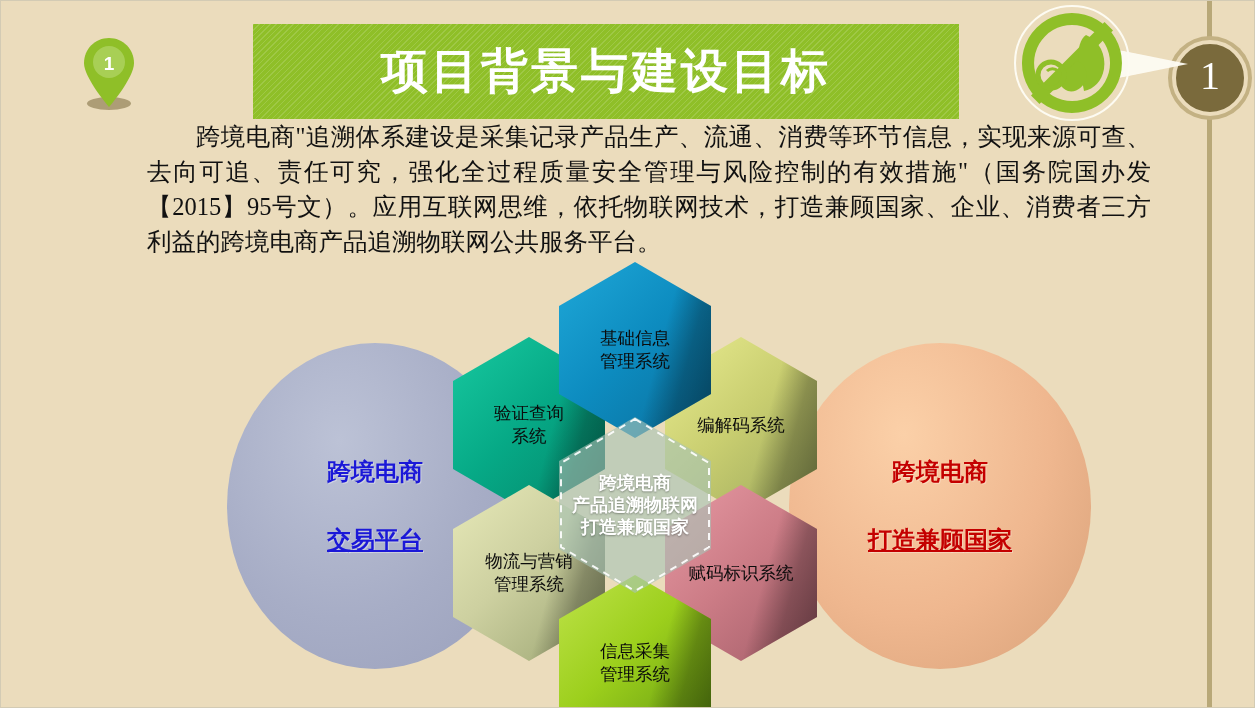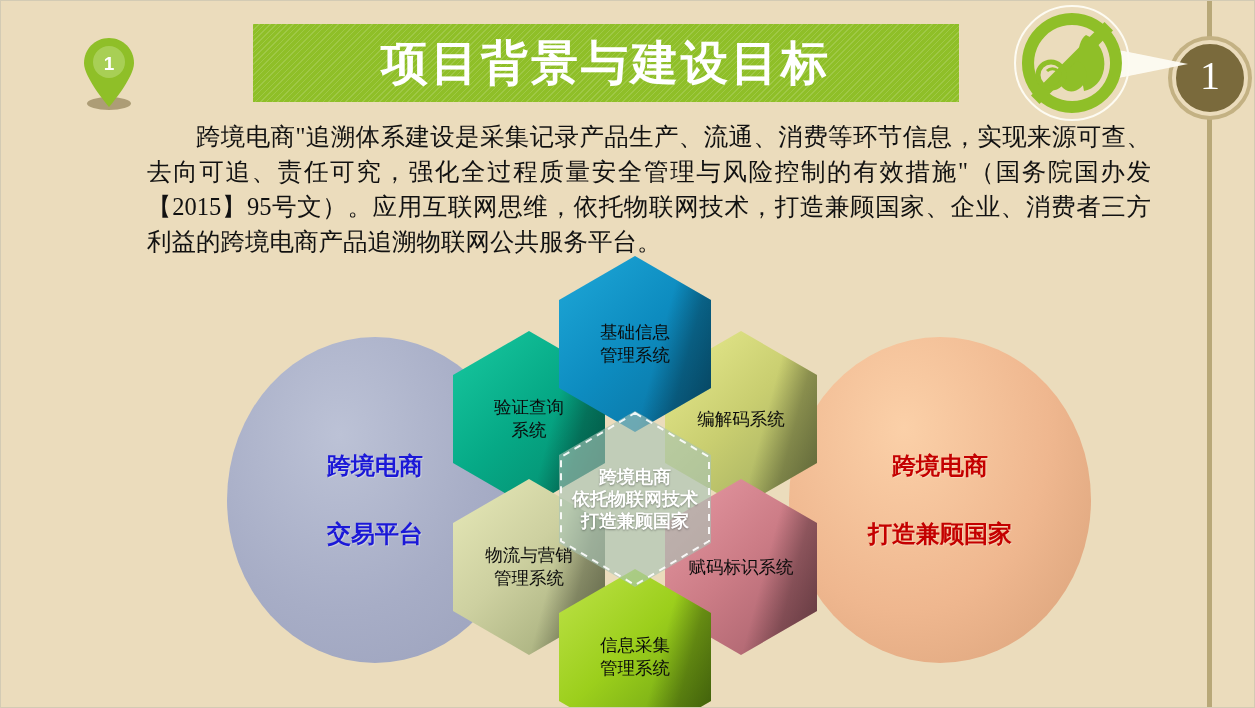--- a/index.html
+++ b/index.html
@@ -57,21 +57,21 @@
   #pin{
     position:absolute;left:82px;top:36px;width:52px;height:75px;
   }
   #pin-shadow{
     position:absolute;left:4px;top:60px;width:44px;height:13px;
     background:#7a6a3c;opacity:.55;border-radius:50%;
   }
 
   
   #title-banner{
-    position:absolute;left:252px;top:23px;width:706px;height:78px;
+    position:absolute;left:252px;top:23px;width:706px;height:95px;
     background:
       repeating-linear-gradient(135deg,
         rgba(255,255,255,.14) 0px,
         rgba(255,255,255,.14) 1px,
         rgba(0,0,0,0) 1px,
         rgba(0,0,0,0) 4px),
       linear-gradient(#8fbf28,#8fbf28);
     background-color:#8fbf28;
     display:flex;align-items:center;justify-content:center;
   }
@@ -90,21 +90,21 @@
     position:absolute;left:146px;top:118px;width:1004px;
     font-family:"Liberation Serif","DejaVu Serif",serif;
     font-size:24.5px;
     line-height:35px;
     color:#111;
     text-align:justify;
     text-indent:2em;
   }
 
   
-  #stage{position:absolute;left:0;top:250px;width:1255px;height:440px;}
+  #stage{position:absolute;left:0;top:256px;width:1255px;height:440px;}
 
   .big-circle{
     position:absolute;border-radius:50%;
     display:flex;flex-direction:column;
     align-items:center;justify-content:center;
     text-align:center;
   }
   #circle-left{
     left:226px;top:86px;width:296px;height:326px;
     background:radial-gradient(ellipse at 38% 30%,#bcc2d6 0%,#a7adc6 55%,#9aa0bb 100%);
@@ -113,21 +113,21 @@
     left:788px;top:86px;width:302px;height:326px;
     background:radial-gradient(ellipse at 38% 28%,#fbd0a8 0%,#efb78f 55%,#d7a078 100%);
   }
   .big-circle .line{
     font-family:"DejaVu Sans","Liberation Sans",sans-serif;
     font-weight:bold;font-size:24px;line-height:1;
     white-space:nowrap;
   }
   #circle-left .line{color:#1b18d8;text-shadow:1px 1px 0 rgba(255,255,255,.35);}
   #circle-right .line{color:#c40000;text-shadow:1px 1px 0 rgba(255,255,255,.30);}
-  .big-circle .line + .line{margin-top:44px;}
+  .big-circle .line + .line{margin-top:44px;text-decoration:underline;}
 
   
   .hex{
     position:absolute;width:152px;height:176px;
     clip-path:polygon(50% 0%,100% 25%,100% 75%,50% 100%,0% 75%,0% 25%);
     display:flex;align-items:center;justify-content:center;
     text-align:center;
   }
   .hex .lbl{
     font-family:"Liberation Serif","DejaVu Serif",serif;
@@ -252,21 +252,21 @@
 
     <div id="hex-top" class="hex side-shadow">
       <div class="lbl">
         <span>基础信息</span><br><span>管理系统</span>
       </div>
     </div>
 
     <div id="hex-center">
       <div class="ctext">
         <span>跨境电商</span><br>
-        <span>依托物联网技术</span><br>
+        <span>产品追溯物联网</span><br>
         <span>打造兼顾国家</span>
       </div>
     </div>
     <svg id="hex-center-border" viewBox="0 0 152 176">
       <polygon points="76,2 150,46 150,130 76,174 2,130 2,46" fill="none" stroke="#ffffff" stroke-width="2" stroke-dasharray="7 6" opacity="0.9"></polygon>
     </svg>
 
   </div>
 </div>
 

